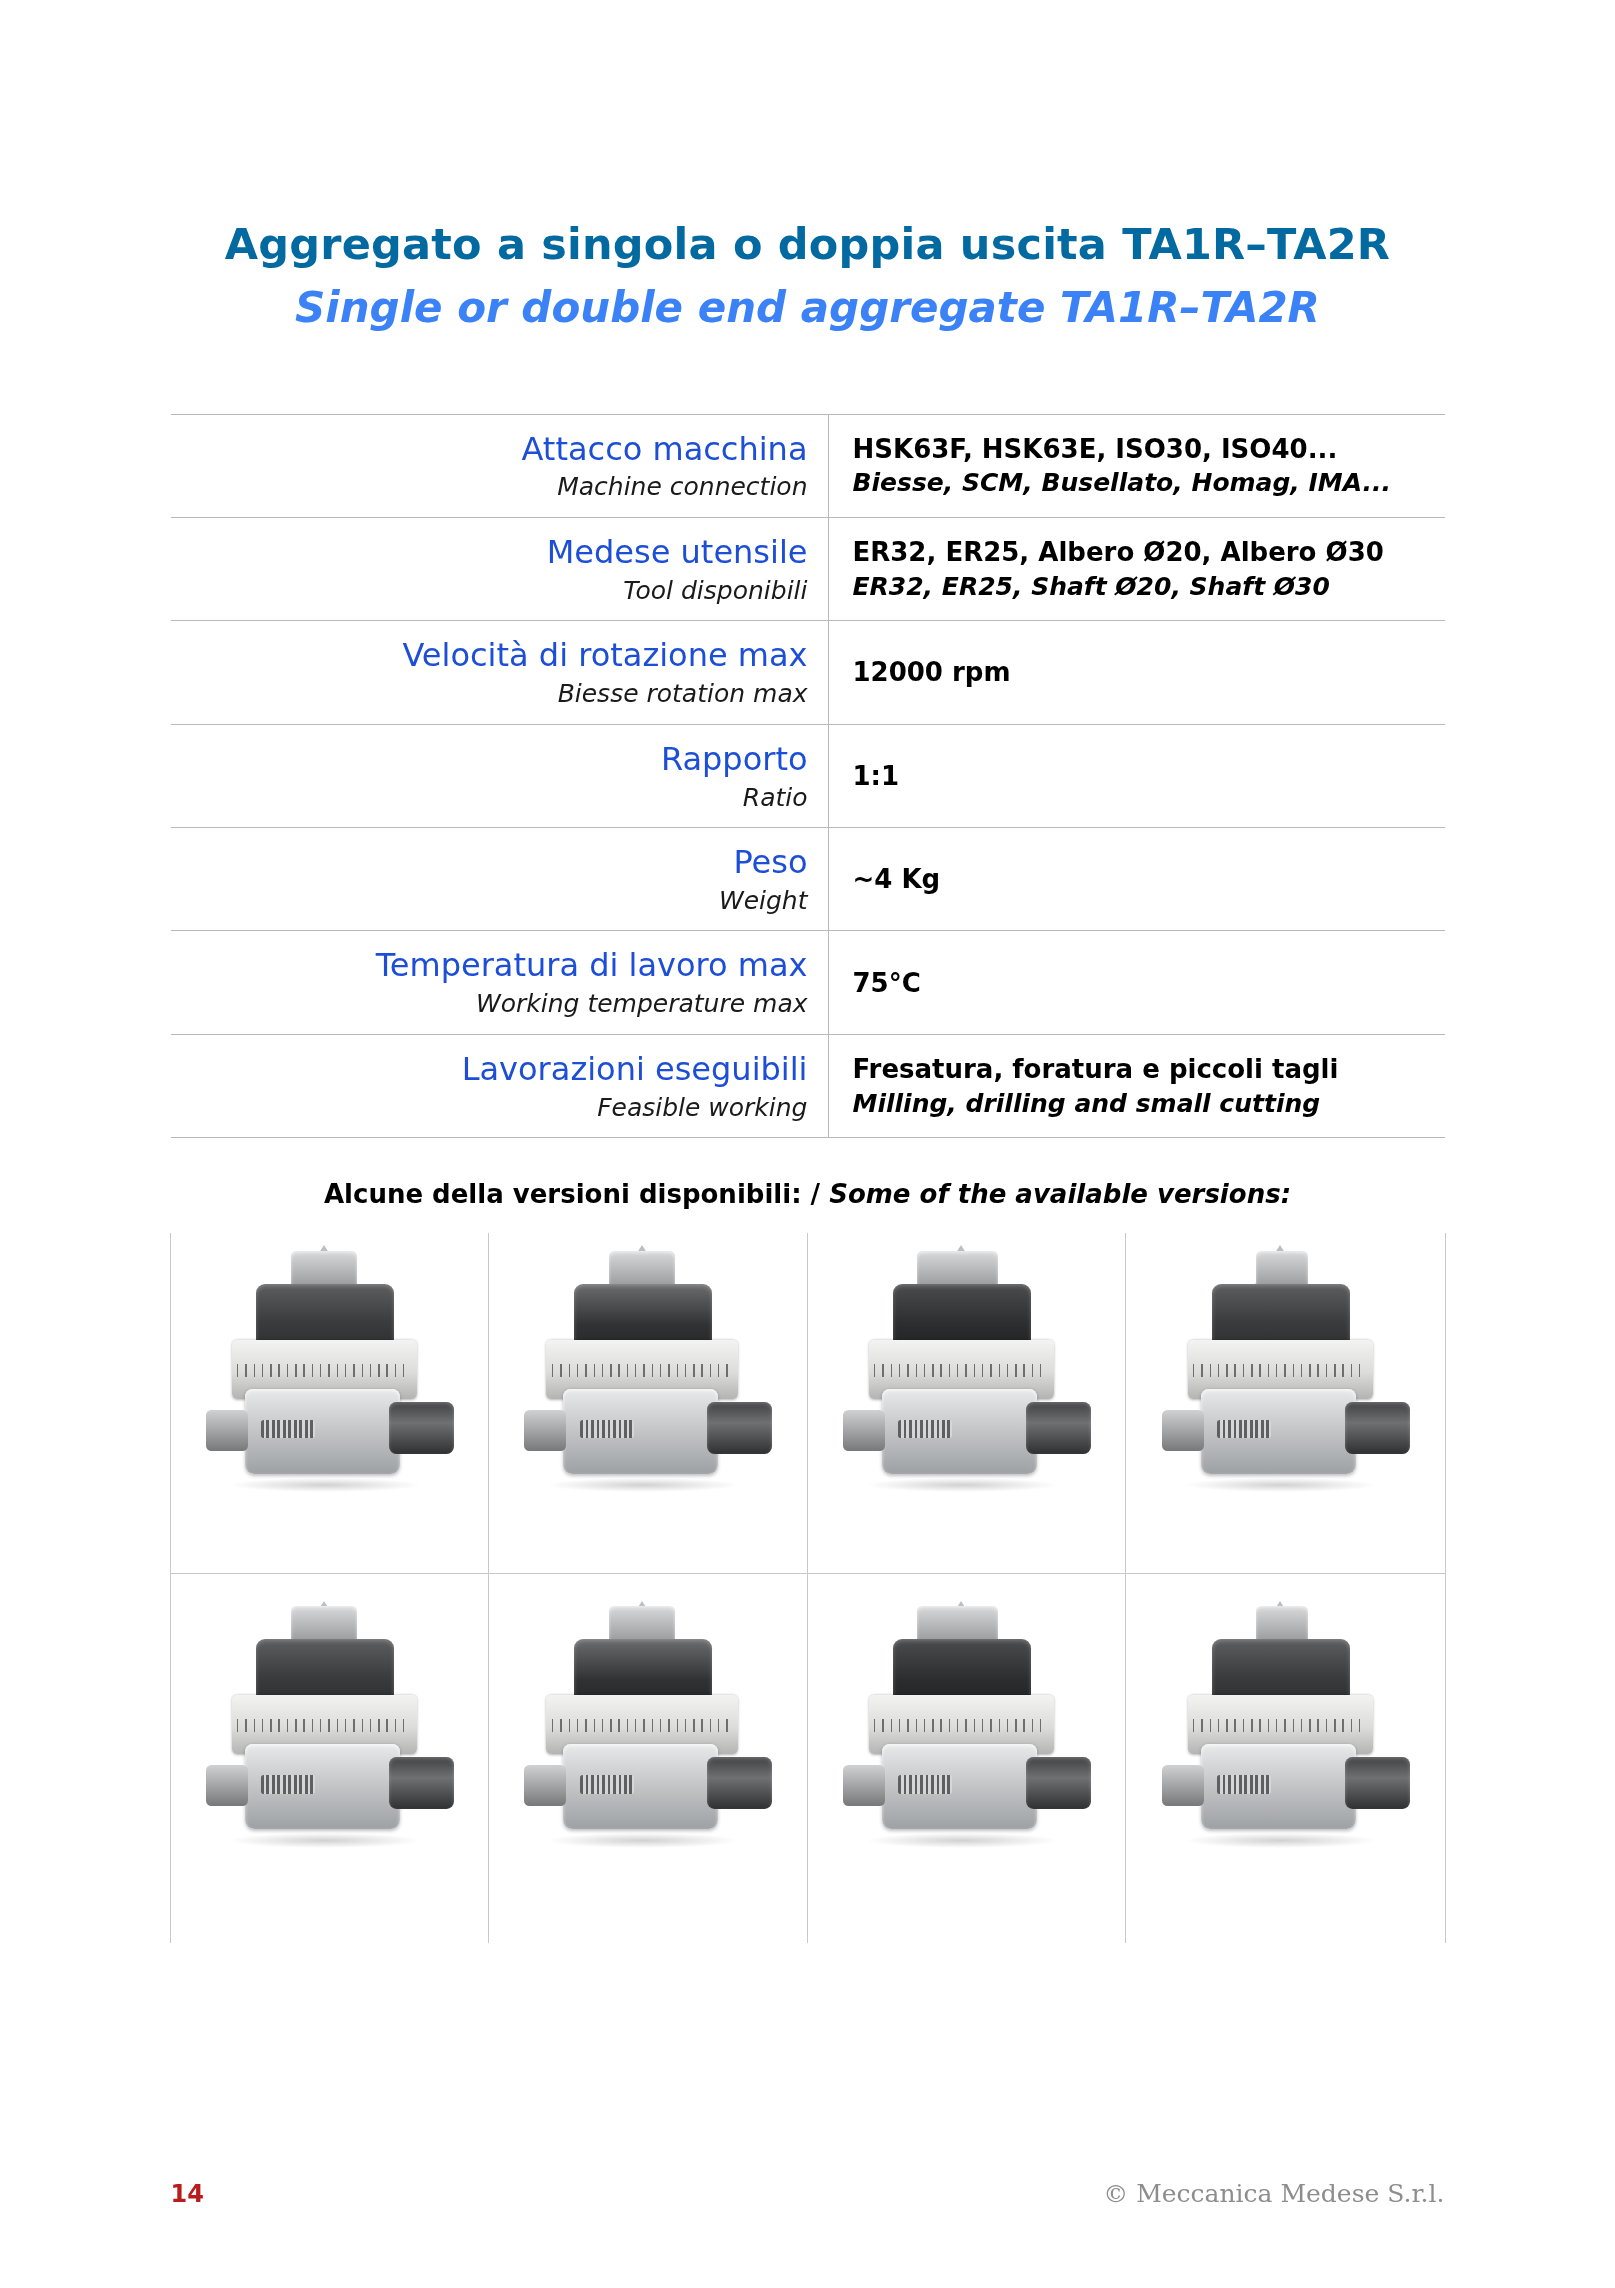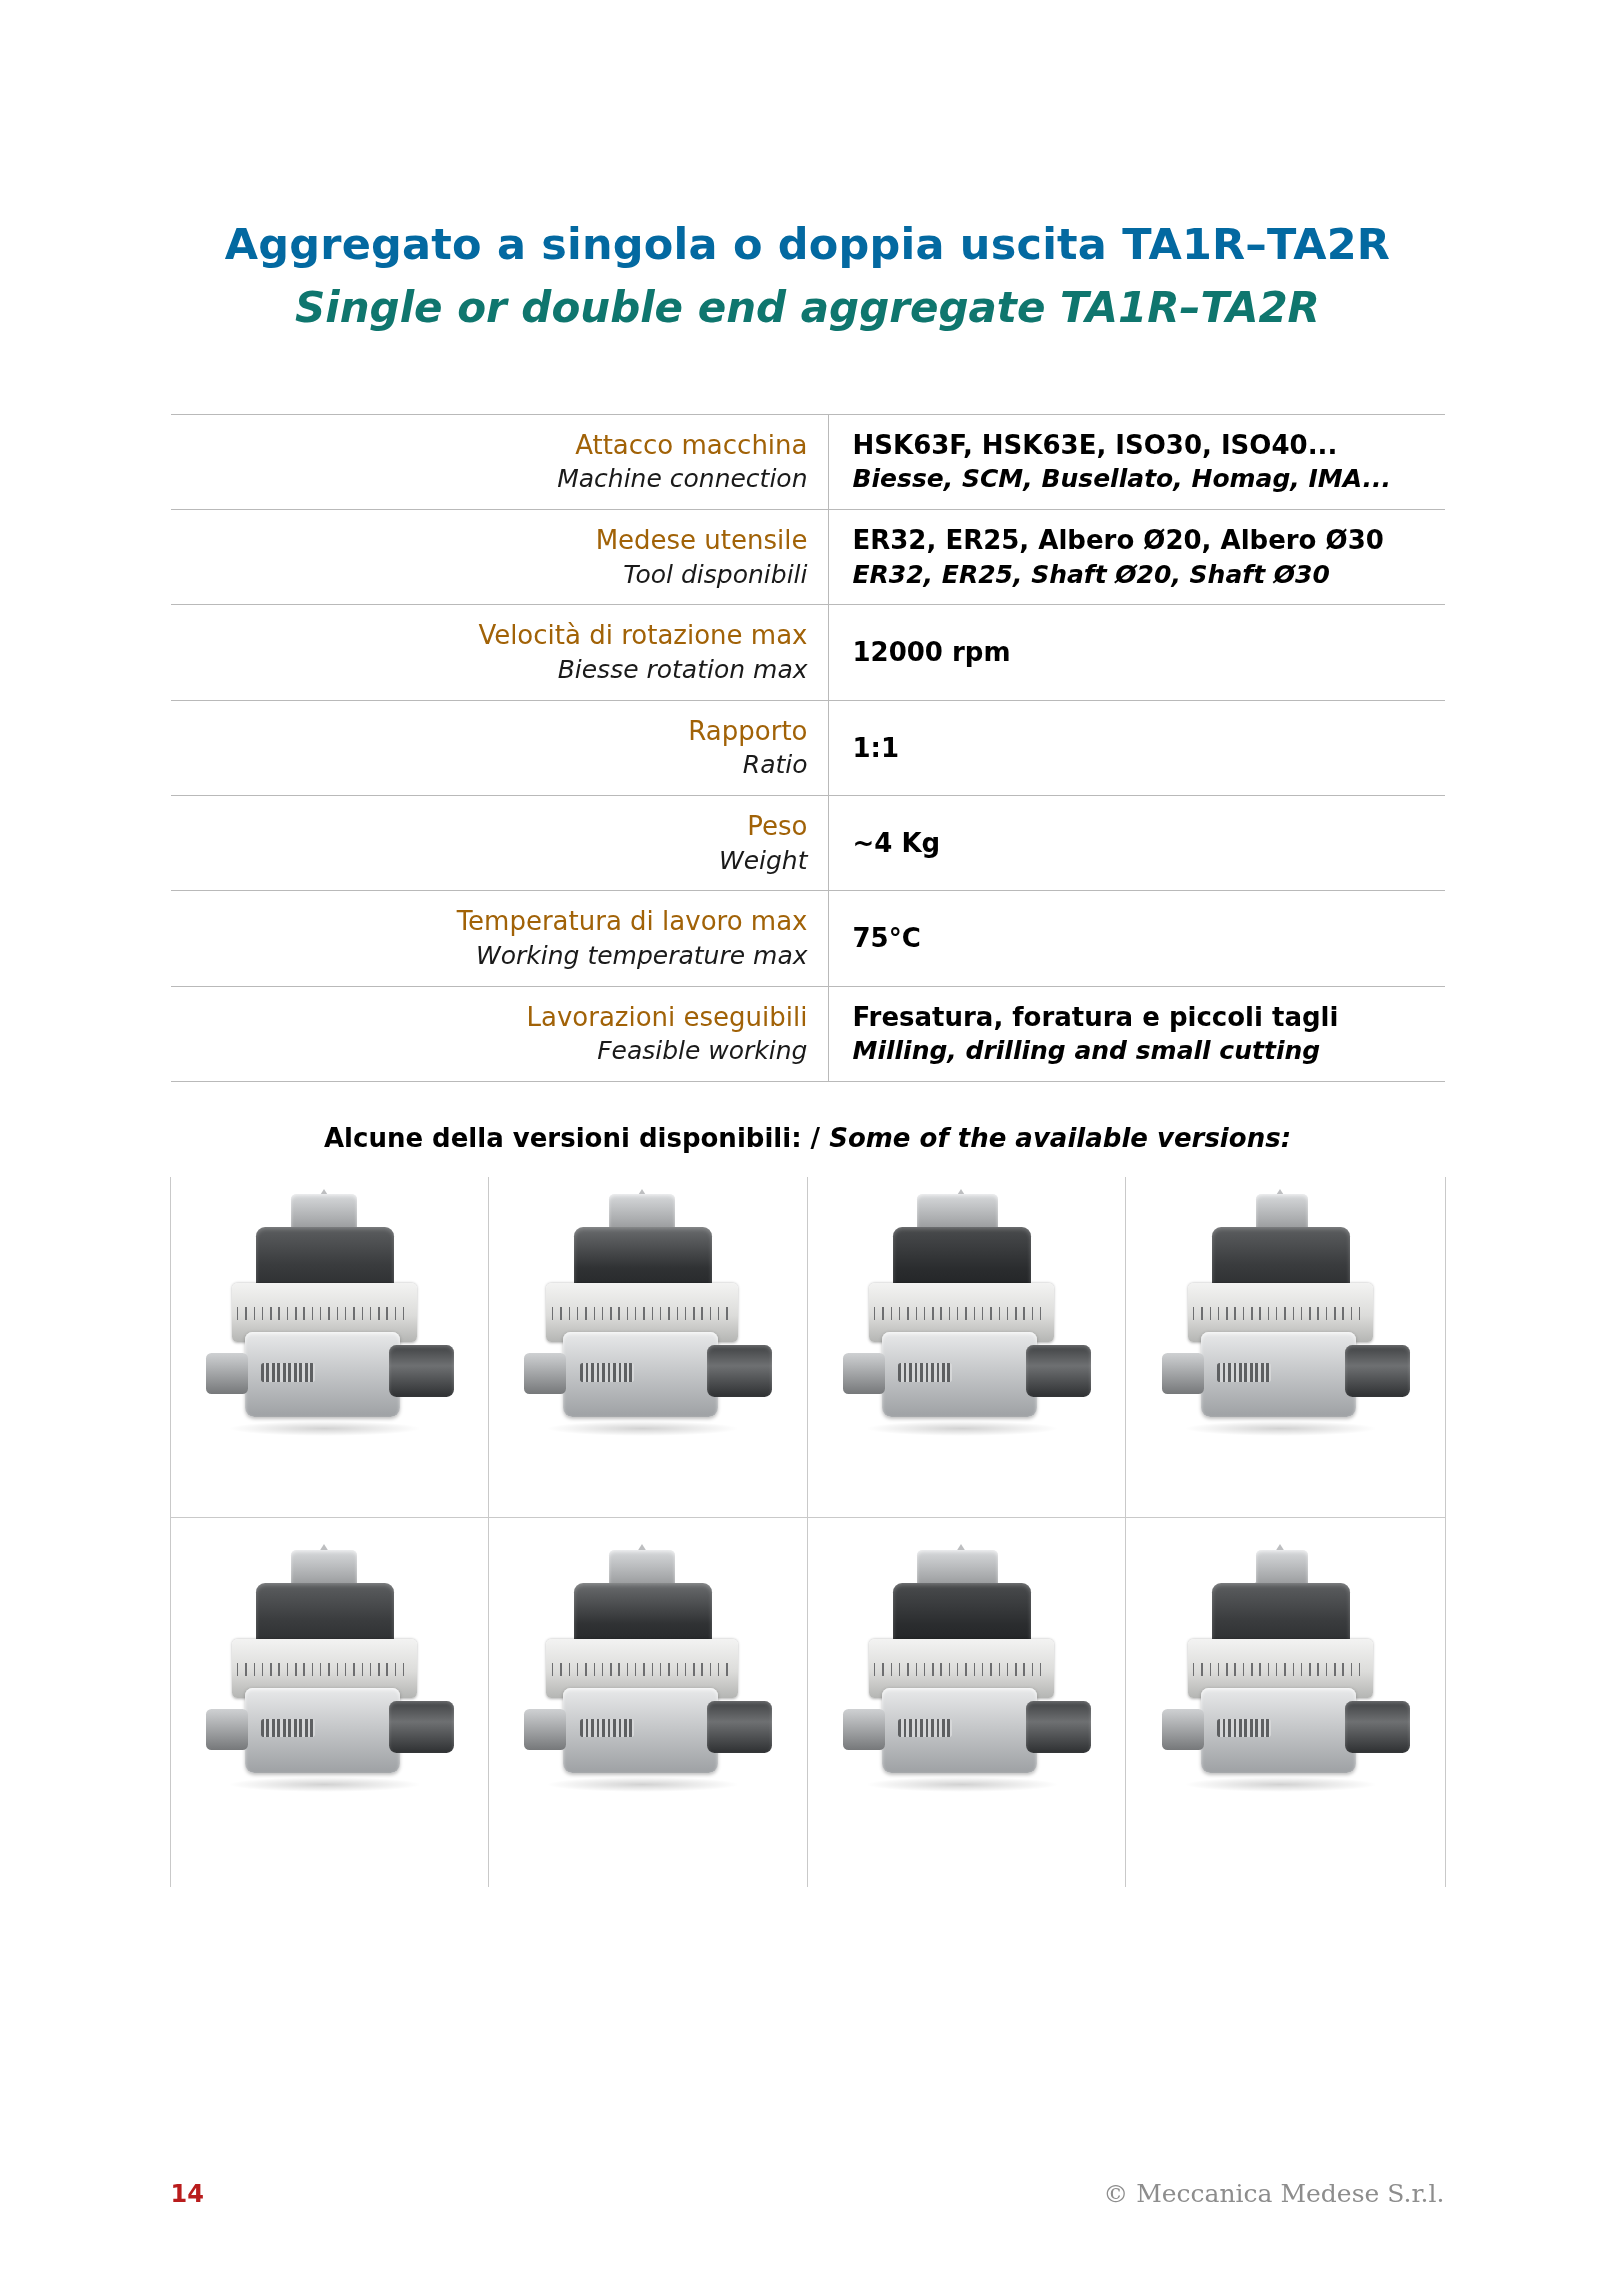--- a/index.html
+++ b/index.html
@@ -32,21 +32,21 @@
     letter-spacing: 0.2px;
     line-height: 1.25;
     color: #0369a1;
   }
   .title-en {
     font-size: 42px;
     font-weight: 700;
     font-style: italic;
     line-height: 1.3;
     margin-top: 9.2px;
-    color: #0f766e;
+    color: #3b82f6;
   }
 
   
   .spec-table {
     width: 1274px;
     margin: 78px auto 0 auto;
     border-collapse: collapse;
     table-layout: fixed;
   }
   .spec-table tr {
@@ -62,23 +62,23 @@
   .col-label {
     width: 637px;
     text-align: right;
     padding-right: 20px !important;
     border-right: 1.4px solid #b9b9b9;
   }
   .col-value {
     padding-left: 24px !important;
   }
   .lab-it {
-    font-size: 26px;
+    font-size: 32px;
     line-height: 1.34;
-    color: #a16207;
+    color: #1d4ed8;
   }
   .lab-en {
     font-size: 25px;
     font-style: italic;
     line-height: 1.34;
     color: #1a1a1a;
   }
   .val-it {
     font-size: 26px;
     font-weight: 600;

